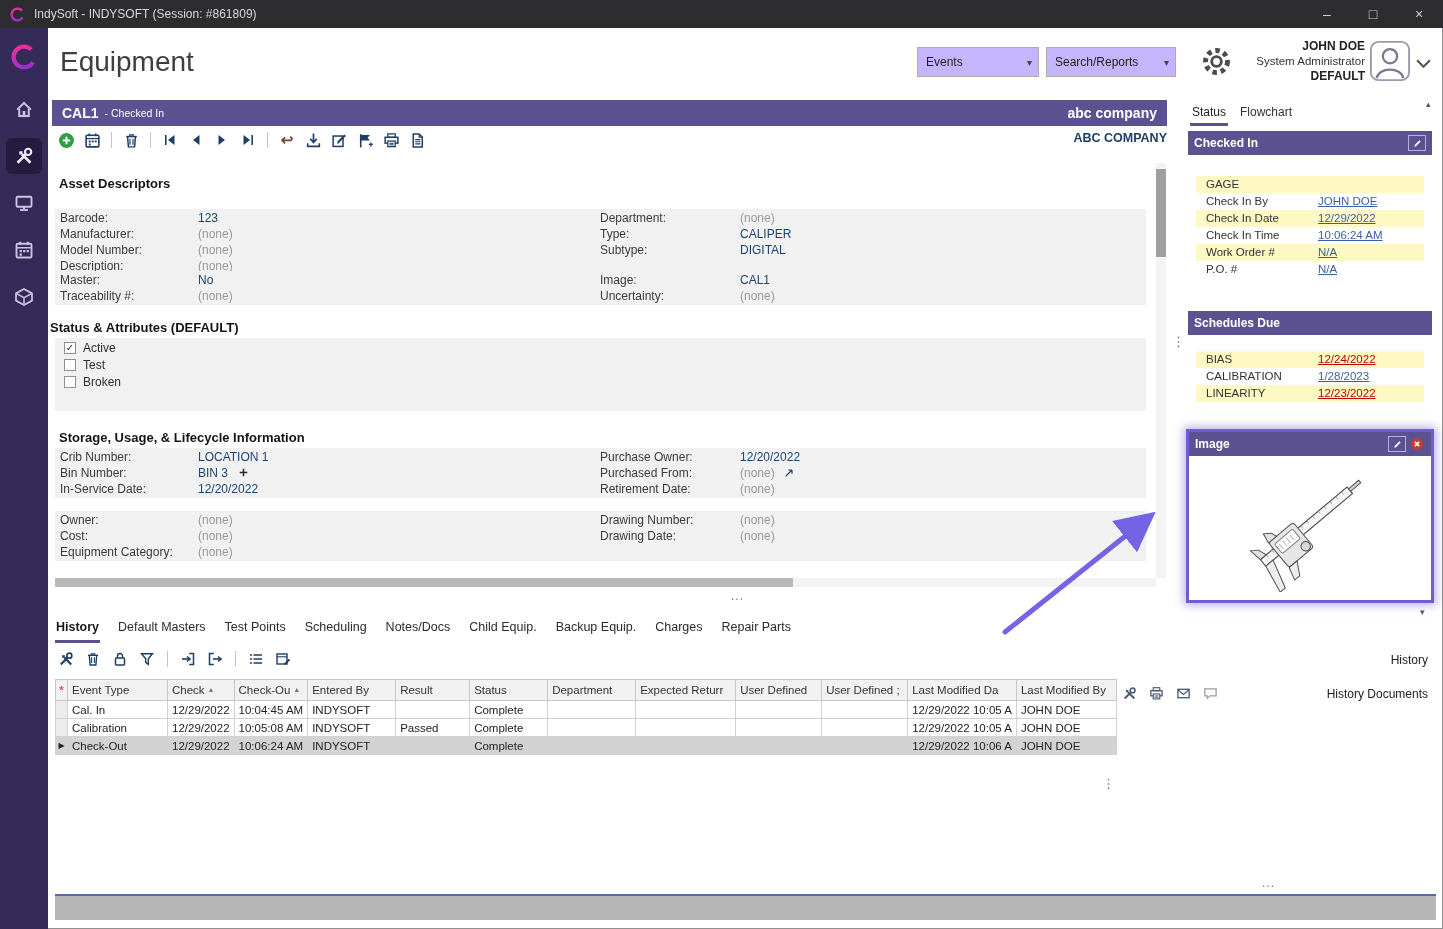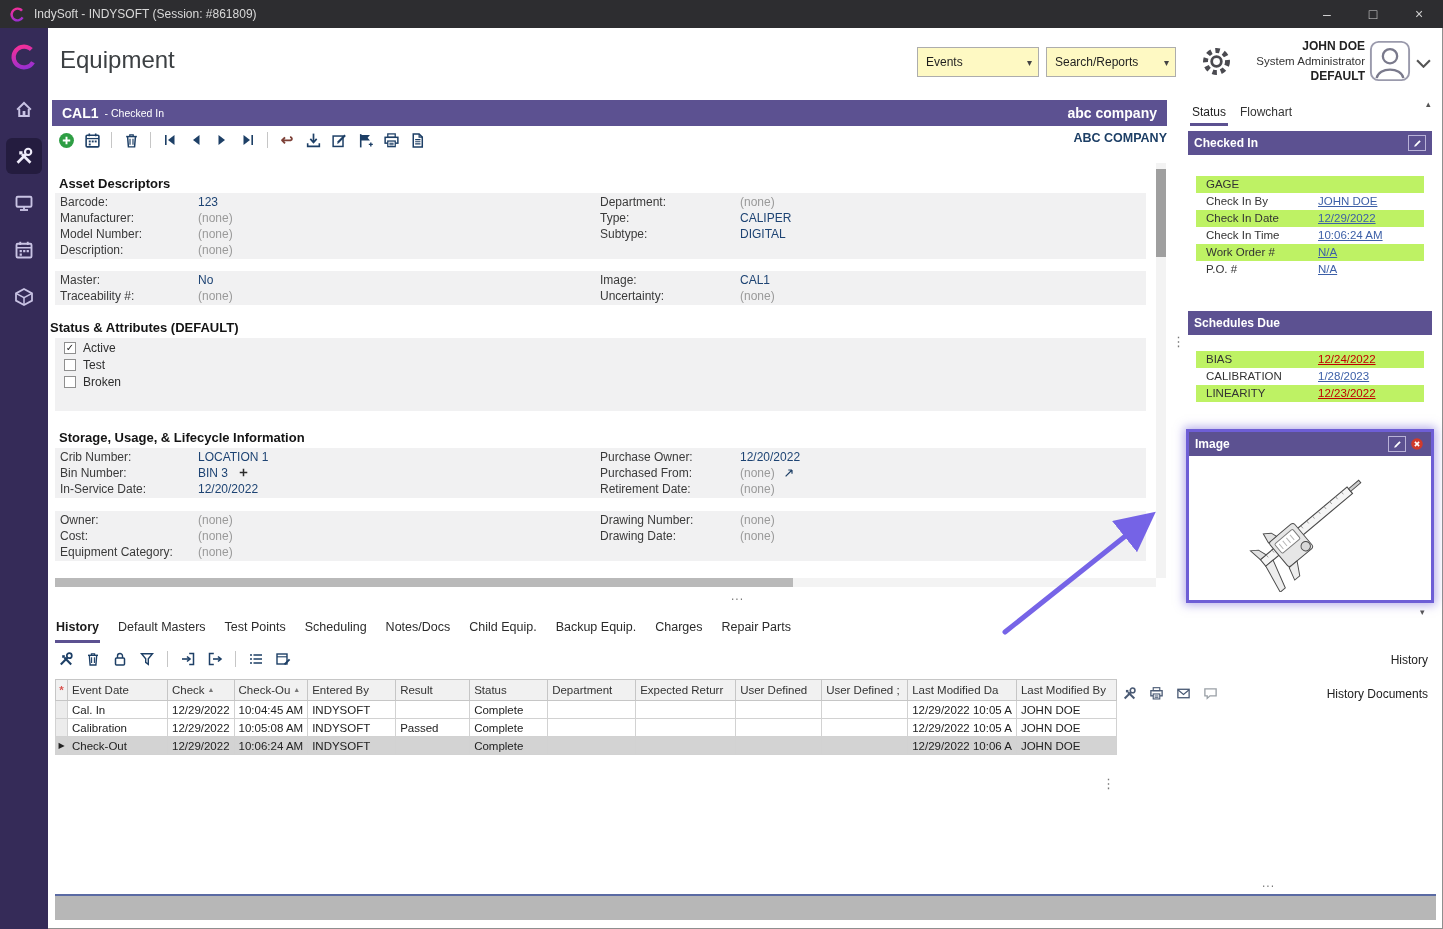--- a/index.html
+++ b/index.html
@@ -10,22 +10,22 @@
 .titlebar{position:absolute;left:0;top:0;width:100%;height:28px;background:#2d2d30;display:flex;align-items:center;z-index:20}
 .tb-title{font-size:12px;color:#d9d9d9;margin-left:8px}
 .winbtns{position:absolute;right:1px;top:0;height:28px;display:flex}
 .winbtn{width:46px;height:28px;display:flex;align-items:center;justify-content:center;color:#cfcfcf;font-size:14px}
 
 .sidebar{position:absolute;left:0;top:28px;width:48px;bottom:0;background:#352b58;z-index:10}
 .sb-logo{width:32px;height:32px;margin:13px auto 18px;display:flex;align-items:center;justify-content:center}
 .sb-item{width:36px;height:36px;margin:11px auto 0;display:flex;align-items:center;justify-content:center;color:#c9c3e4;border-radius:6px}
 .sb-item.active{background:#241c3f;color:#efecfa}
 
-.page-title{position:absolute;left:60px;top:46px;font-size:24px;color:#3c4043}
-.ddl{position:absolute;height:30px;border:1px solid #adadad;background:#fef9c3;font-size:12px;color:#1f1f1f;display:flex;align-items:center;padding:0 22px 0 8px}
+.page-title{position:absolute;left:60px;top:46px;font-size:28px;color:#3c4043}
+.ddl{position:absolute;height:30px;border:1px solid #adadad;background:#c4b5fd;font-size:12px;color:#1f1f1f;display:flex;align-items:center;padding:0 22px 0 8px}
 .ddl .caret{position:absolute;right:6px;color:#444;font-size:10px}
 .usrblock{position:absolute;left:1150px;top:39px;width:215px;text-align:right;line-height:15px}
 .u1{font-size:12px;font-weight:bold;color:#222}
 .u2{font-size:11.5px;color:#333}
 
 .banner{position:absolute;left:52px;top:100px;width:1115px;height:26px;background:#5c5191;color:#fff;display:flex;align-items:center;padding:0 10px}
 .b-asset{font-size:14px;font-weight:bold}
 .b-status{font-size:10.5px;margin-left:6px}
 .b-co{margin-left:auto;font-size:14px;font-weight:bold}
 
@@ -51,21 +51,21 @@
 .handle{position:absolute;color:#777;font-size:12px;letter-spacing:1px}
 
 .rtab{position:absolute;font-size:12px;color:#333;padding:2px 2px 4px}
 .rtab.active{border-bottom:3px solid #5c5191;color:#222}
 .panel{position:absolute;background:#fff}
 .rp-h{height:24px;background:#5c5191;color:#fff;font-size:12px;font-weight:bold;display:flex;align-items:center;padding:0 6px}
 .rp-h .ttl{flex:1}
 .hbtn{width:18px;height:16px;border:1px solid #b9b2d8;display:flex;align-items:center;justify-content:center;color:#fff;margin-left:4px}
 .xbtn{width:16px;height:16px;display:flex;align-items:center;justify-content:center;margin-left:3px}
 .prow{position:relative;height:17px;font-size:11.5px;color:#333;margin:0 8px}
-.pband{background:#bef264}
+.pband{background:#fef9c3}
 .pl{position:absolute;left:10px;line-height:17px;white-space:nowrap}
 .pv{position:absolute;left:122px;line-height:17px;white-space:nowrap}
 .link{color:#3c5fa7;text-decoration:underline}
 .redlink{color:#c00000;text-decoration:underline}
 .img-panel{border:3px solid #6e5ed6;box-shadow:0 0 9px 2px rgba(110,94,214,.5)}
 .img-body{height:140px;display:flex;align-items:center;justify-content:center;background:#fff}
 
 .btabs{position:absolute;left:55px;top:616px;display:flex;gap:17px;align-items:flex-end}
 .btab{font-size:12.5px;color:#2b2b2b;padding:4px 1px 6px;border-bottom:3px solid transparent}
 .btab.active{font-weight:bold;border-bottom-color:#5c5191;color:#1a1a1a}
@@ -379,21 +379,21 @@
       </span>
     <span class="tbi">
         <svg width="17" height="17" viewBox="0 0 16 16">
           <use href="#i-doc"></use>
         </svg>
       </span>
   </div>
   <div class="co-link">ABC COMPANY</div>
 
   <div class="sec-h" style="left:59px;top:176px">Asset Descriptors</div>
-  <div class="band" style="left:55px;top:193px;width:1091px;height:66px">
+  <div class="band" style="left:55px;top:209px;width:1091px;height:66px">
     <div class="frow">
       <span class="fl">Barcode:</span>
         <span class="fv strong">123</span>
       <span class="fl2">Department:</span>
         <span class="fv2 muted">(none)</span>
     </div>
     <div class="frow">
       <span class="fl">Manufacturer:</span>
         <span class="fv muted">(none)</span>
       <span class="fl2">Type:</span>
@@ -667,21 +667,21 @@
         <col style="width: 88px;">
         <col style="width: 100px;">
         <col style="width: 86px;">
         <col style="width: 86px;">
         <col style="width: 100px;">
         <col style="width: 100px;">
       </colgroup>
       <thead>
         <tr>
           <th class="mk">*</th>
-          <th>Event Date</th>
+          <th>Event Type</th>
           <th>Check<span class="sort">▲</span></th>
           <th>Check-Ou<span class="sort">▲</span></th>
           <th>Entered By</th>
           <th>Result</th>
           <th>Status</th>
           <th>Department</th>
           <th>Expected Returr</th>
           <th>User Defined</th>
           <th>User Defined ;</th>
           <th>Last Modified Da</th>

